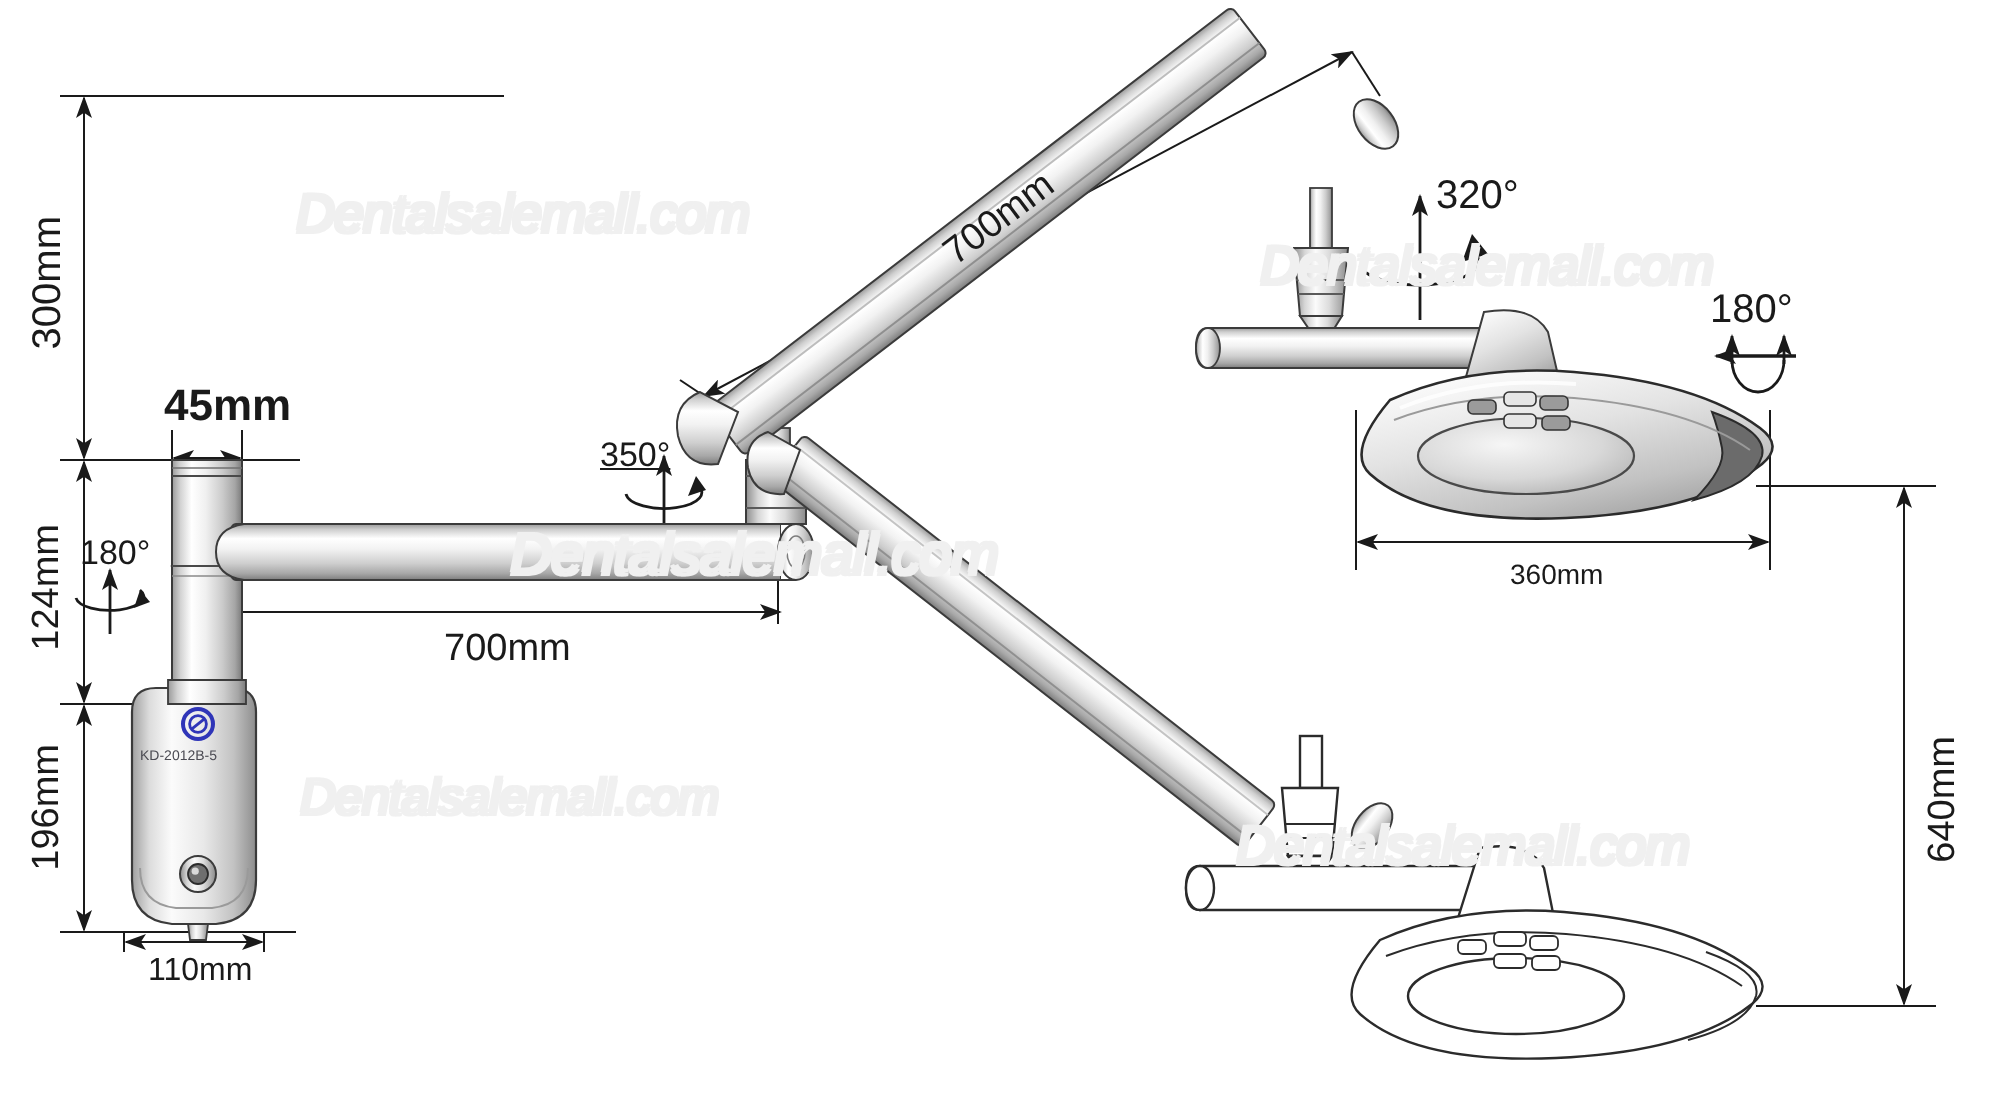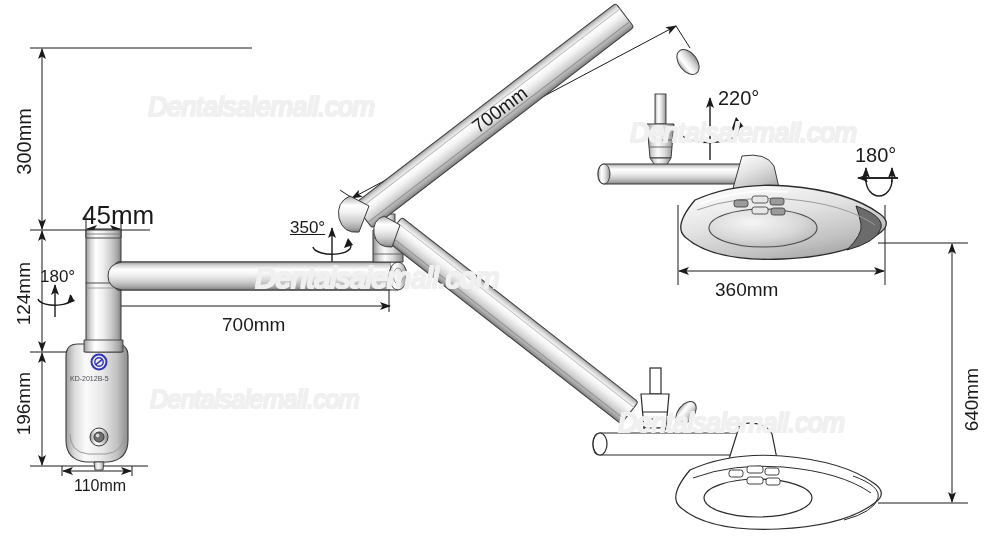--- a/index.html
+++ b/index.html
@@ -323,31 +323,31 @@
 
 <div id="watermark-layer">
       <div class="wm" style="left: 148px; top: 92px; font-size: 27px;">Dentalsalemall.com</div>
       <div class="wm" style="left: 630px; top: 118px; font-size: 27px;">Dentalsalemall.com</div>
       <div class="wm" style="left: 255px; top: 262px; font-size: 29px;">Dentalsalemall.com</div>
       <div class="wm" style="left: 150px; top: 385px; font-size: 25px;">Dentalsalemall.com</div>
       <div class="wm" style="left: 618px; top: 408px; font-size: 27px;">Dentalsalemall.com</div>
     </div>
 <div id="dimension-text-layer">
       <div class="dim v" style="font-size: 20px; left: 14px; top: 108px; transform: rotate(-90deg) translate(-100%, 0px);">300mm</div>
-      <div class="dim" style="font-size: 26px; left: 82px; top: 202px;">45mm</div>
+      <div class="dim" style="font-size: 22px; left: 82px; top: 192px; font-weight: bold;">45mm</div>
       <div class="dim v" style="font-size: 19px; left: 14px; top: 262px; transform: rotate(-90deg) translate(-100%, 0px);">124mm</div>
       <div class="dim v" style="font-size: 19px; left: 14px; top: 372px; transform: rotate(-90deg) translate(-100%, 0px);">196mm</div>
       <div class="dim" style="font-size: 16px; left: 74px; top: 478px;">110mm</div>
       <div class="dim" style="font-size: 19px; left: 222px; top: 315px;">700mm</div>
       <div class="dim" style="font-size: 19px; left: 468px; top: 100px; transform: rotate(-37deg);">700mm</div>
-      <div class="dim" style="font-size: 19px; left: 715px; top: 280px;">360mm</div>
+      <div class="dim" style="font-size: 14px; left: 755px; top: 280px;">360mm</div>
       <div class="dim v" style="font-size: 19px; left: 962px; top: 368px; transform: rotate(-90deg) translate(-100%, 0px);">640mm</div>
     </div>
 <div id="rotation-text-layer">
       <div class="dim" style="left: 40px; top: 268px; font-size: 17px;">180°</div>
-      <div class="dim" style="left: 290px; top: 219px; font-size: 17px; text-decoration: underline;">350°</div>
-      <div class="dim" style="left: 718px; top: 88px; font-size: 20px;">220°</div>
+      <div class="dim" style="left: 300px; top: 219px; font-size: 17px; text-decoration: underline;">350°</div>
+      <div class="dim" style="left: 718px; top: 88px; font-size: 20px;">320°</div>
       <div class="dim" style="left: 855px; top: 145px; font-size: 20px;">180°</div>
     </div>
 
 <div class="modeltext" style="left:70px;top:375px;font-size:7px;">KD-2012B-5</div>
 
 </div>
 
 </body></html>

